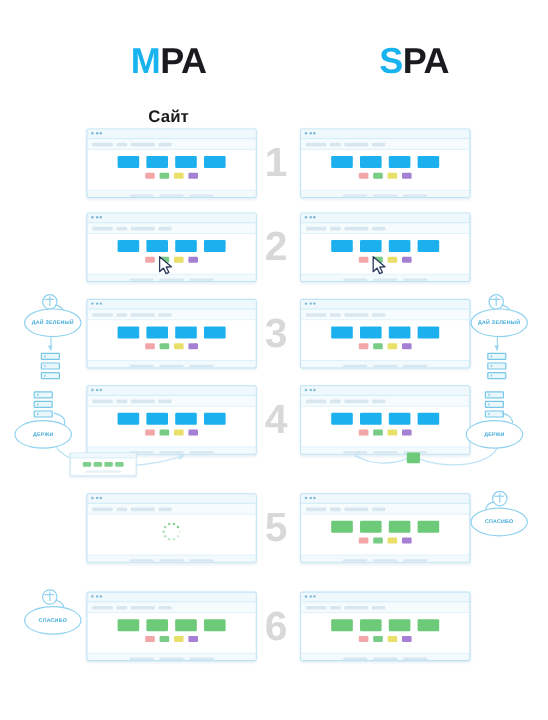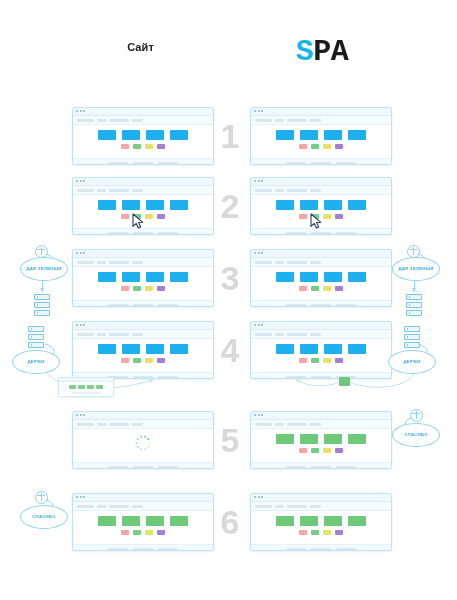--- a/index.html
+++ b/index.html
@@ -7,24 +7,24 @@
     width:457px;height:600px;background:#ffffff;
     font-family:"Liberation Sans", sans-serif;
     overflow:hidden;position:relative;
   }
   .page{position:relative;width:457px;height:600px;}
 
   
   .headers{position:absolute;top:36px;left:0;width:457px;height:60px;}
   .hcol{position:absolute;text-align:center;}
   .hcol.mpa{left:58px;width:165px;}
-  .hcol.spa{left:222px;width:200px;font-family:Liberation Mono, monospace;}
+  .hcol.spa{left:245px;width:200px;}
   .logo{font-size:30px;font-weight:bold;letter-spacing:-0.5px;color:#1b1b1f;line-height:32px;}
   .logo .accent{color:#17b3ef;}
-  .subtitle{font-size:11px;color:#1b1b1f;margin-top:5px;font-weight:bold;letter-spacing:0.1px;}
+  .subtitle{font-size:14px;color:#1b1b1f;margin-top:21px;font-weight:bold;letter-spacing:0.1px;}
 
   
   .row{position:absolute;left:0;width:457px;height:72px;}
   .stepnum{
     position:absolute;left:213px;top:50%;transform:translateY(-50%);
     width:34px;text-align:center;font-size:34px;font-weight:bold;
     color:#d8d8d8;line-height:34px;
   }
 
   
@@ -95,20 +95,21 @@
 
   svg.conn{position:absolute;overflow:visible;}
 </style>
 </head>
 <body>
 
 <div class="page">
 
   <div class="headers">
     <div class="hcol mpa">
+      <div class="logo"><span class="accent">M</span><span>PA</span></div>
       <div class="subtitle">Сайт</div>
     </div>
     <div class="hcol spa">
       <div class="logo"><span class="accent">S</span><span>PA</span></div>
     </div>
   </div>
 
   <div id="rows">
       <div class="row" style="top:100px;">
 

